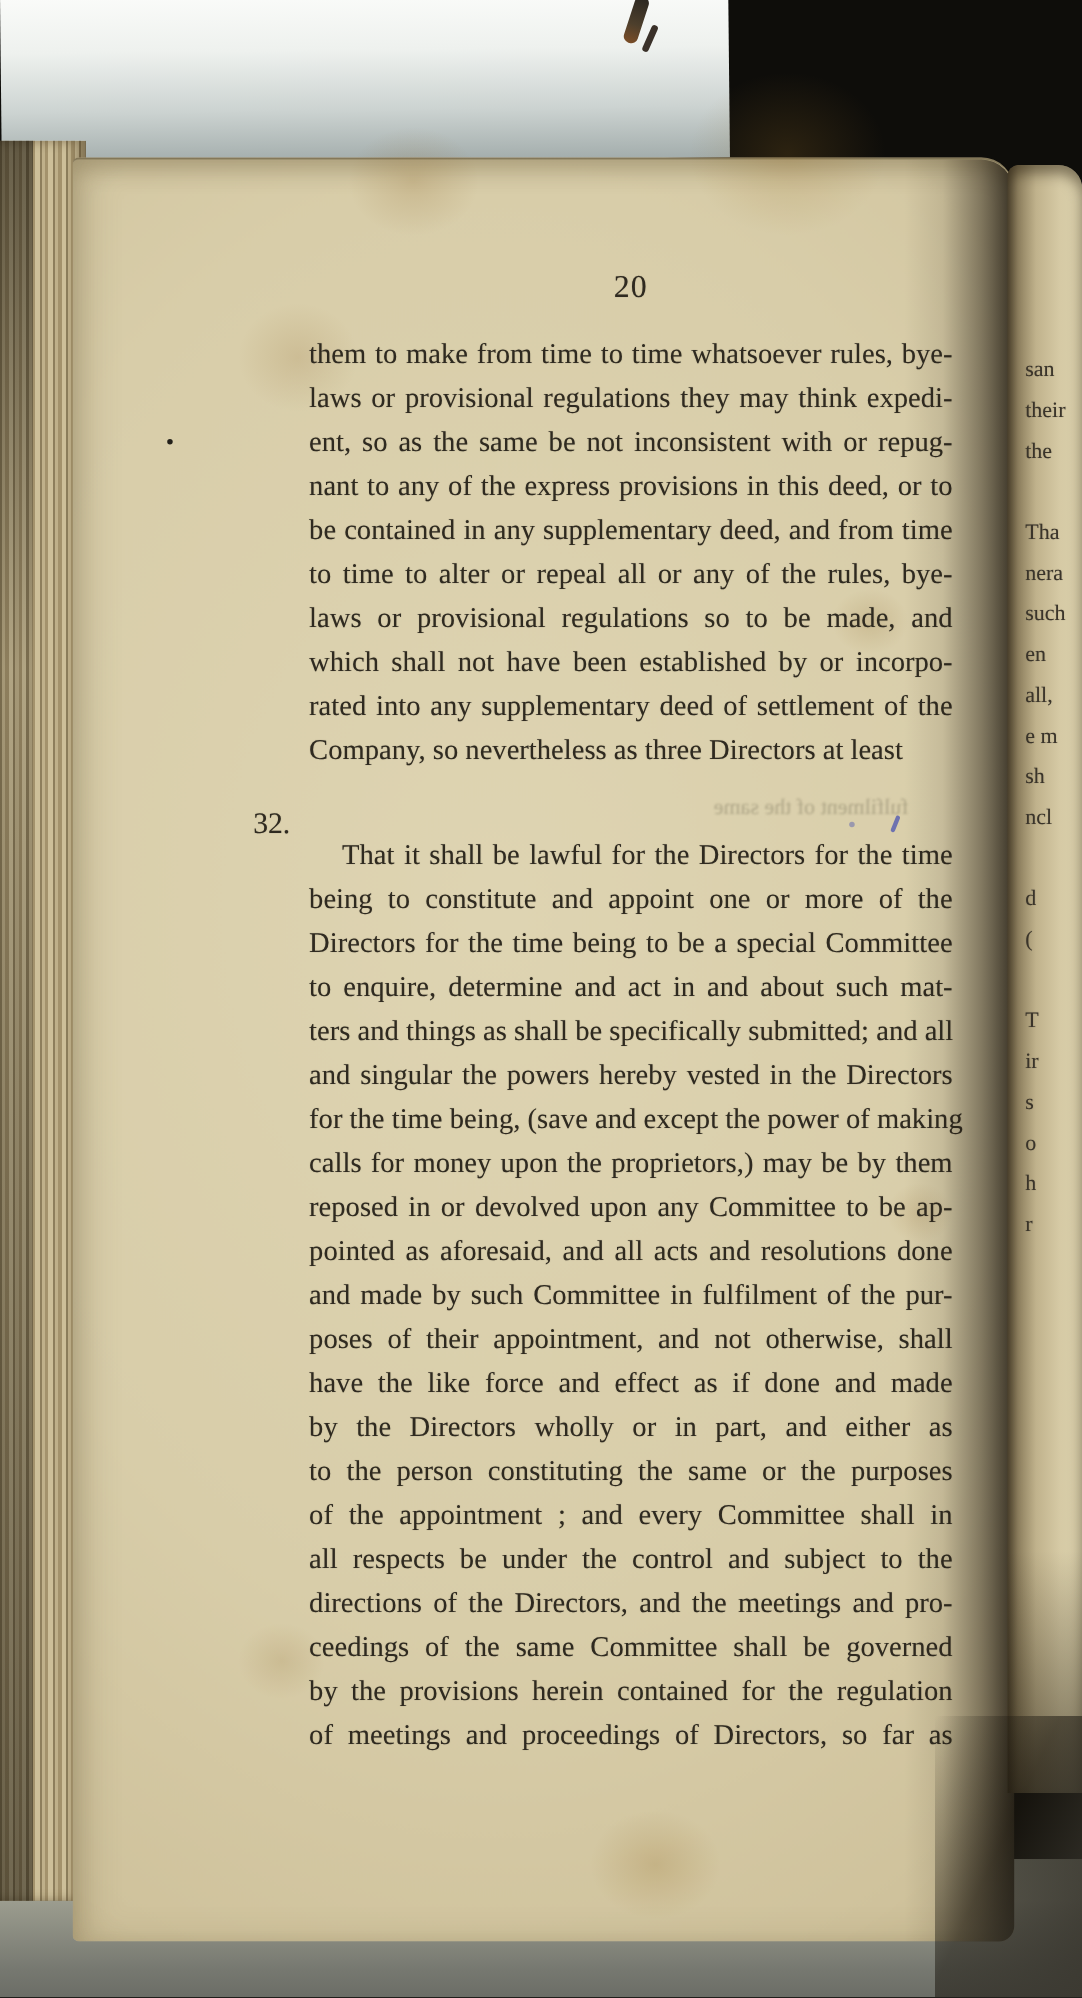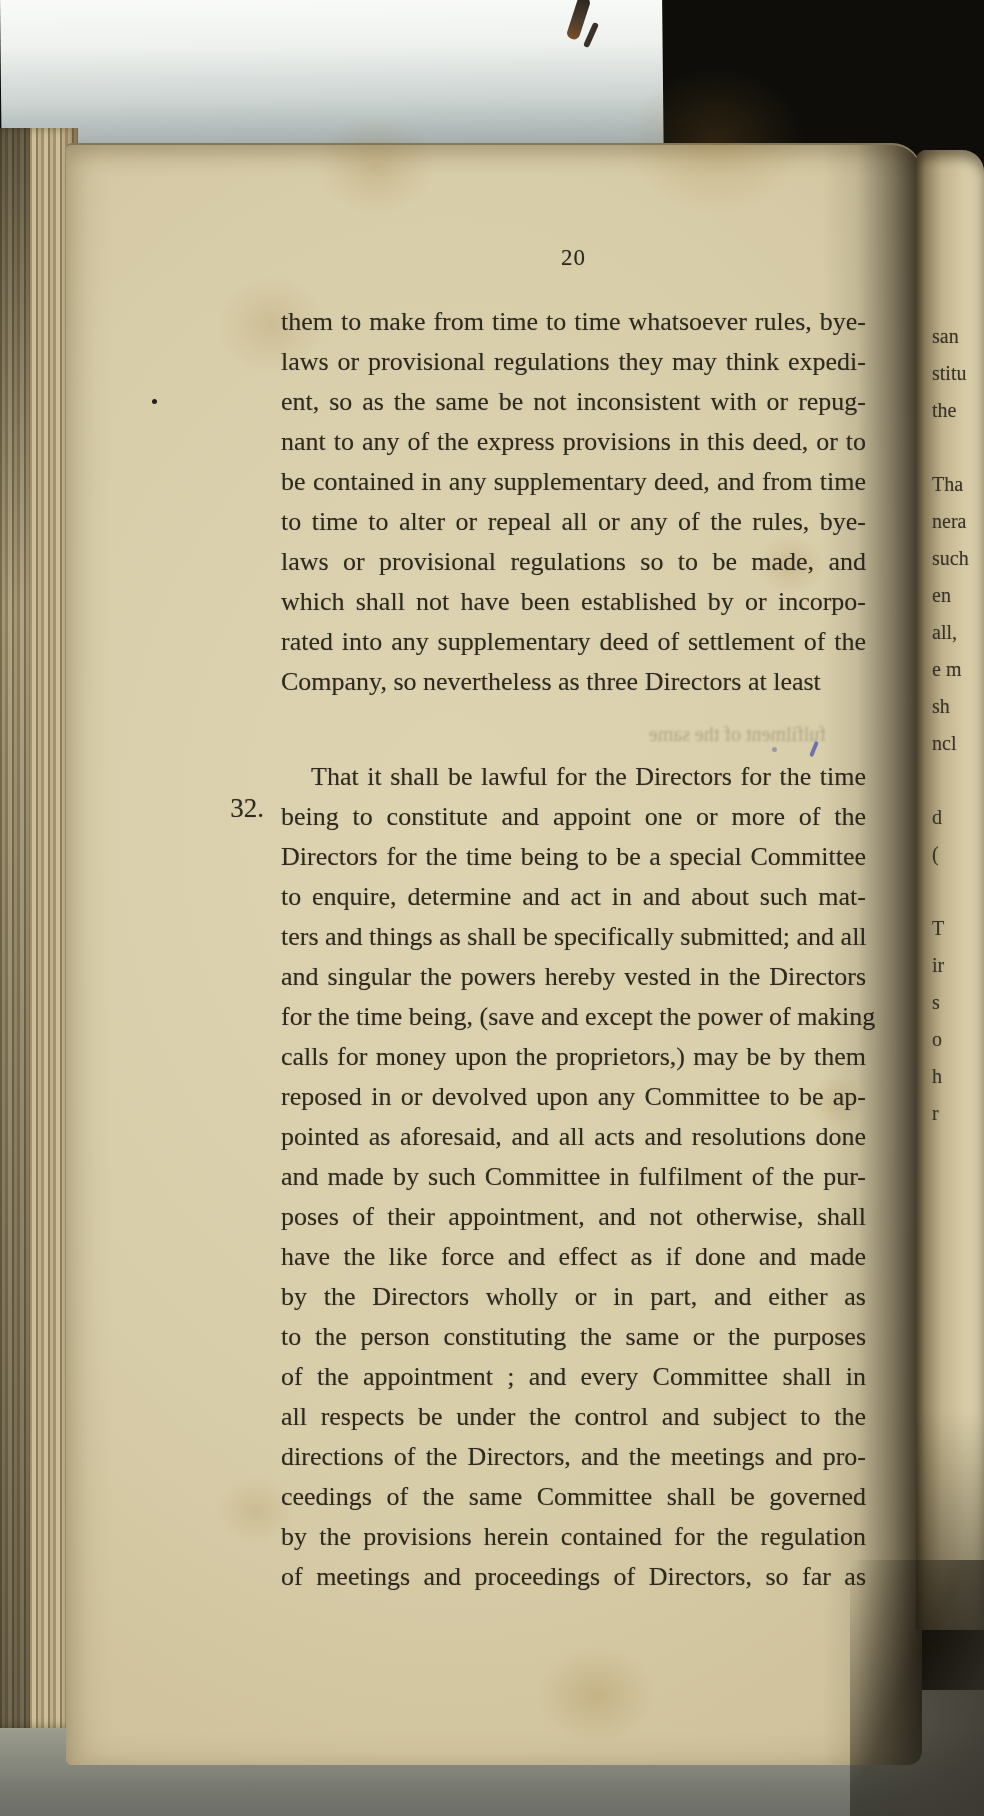--- a/index.html
+++ b/index.html
@@ -38,29 +38,29 @@
       radial-gradient(ellipse 900px 1200px at 45% 42%, #ded4b2 0%, #d8cda9 55%, #cfc29c 85%, #c3b48c 100%);
     border-radius:6px 30px 14px 6px;
     border-top:2px solid rgba(70,58,34,.55);
     box-shadow:inset 0 10px 18px rgba(90,75,45,.25), inset 14px 0 30px rgba(110,95,60,.25);}
   .gutter-shadow{position:absolute;right:0;top:0;width:100px;height:100%;
     border-radius:0 30px 14px 0;
     background:linear-gradient(90deg,rgba(30,22,10,0) 0%,rgba(30,22,10,.10) 35%,rgba(26,19,9,.45) 70%,rgba(16,11,5,.78) 100%);}
 
   .ink{color:#2f2a20;text-shadow:0 0 1px rgba(47,42,32,.35);}
   .page-number{position:absolute;left:215px;top:100px;width:585px;
-    text-align:center;font-size:23px;letter-spacing:1px;}
+    text-align:center;font-size:29px;letter-spacing:1px;}
   .textcol{position:absolute;left:215px;width:585px;}
   .para1{top:157px;}
   .para2{top:612px;}
   .line{font-size:26px;line-height:40px;white-space:nowrap;
     text-align:justify;text-align-last:justify;}
   .para1 .line:last-child{text-align-last:left;}
   .para2 .line:first-child{text-indent:30px;}
-  .section-number{position:absolute;left:146px;top:648px;width:70px;
+  .section-number{position:absolute;left:146px;top:588px;width:70px;
     font-size:27px;text-align:center;}
   .margin-note{position:absolute;left:88px;top:656px;width:128px;
     font-size:16px;line-height:20px;text-align:center;}
   .margin-note .line{font-size:16px;line-height:20px;text-align:center;text-align-last:center;}
 
   
   .showthrough{position:absolute;left:240px;top:578px;width:520px;height:22px;
     color:rgba(95,88,66,.35);font-size:20px;filter:blur(1.2px);
     white-space:nowrap;overflow:hidden;transform:scaleX(-1);}
   .blue-mark{position:absolute;left:746px;top:596px;width:4px;height:16px;
@@ -161,21 +161,21 @@
         <div class="line">by the provisions herein contained for the regulation</div>
         <div class="line">of meetings and proceedings of Directors, so far as</div>
       </div>
 
     <div class="gutter-shadow"></div>
   </div>
 
   <div class="next-page-sliver">
     <div class="fragments">
         <div class="line">san</div>
-        <div class="line">stitu</div>
+        <div class="line">their</div>
         <div class="line">the</div>
         <div class="line">&nbsp;</div>
         <div class="line">Tha</div>
         <div class="line">nera</div>
         <div class="line">such</div>
         <div class="line">en</div>
         <div class="line">all,</div>
         <div class="line">e m</div>
         <div class="line">sh</div>
         <div class="line">ncl</div>

